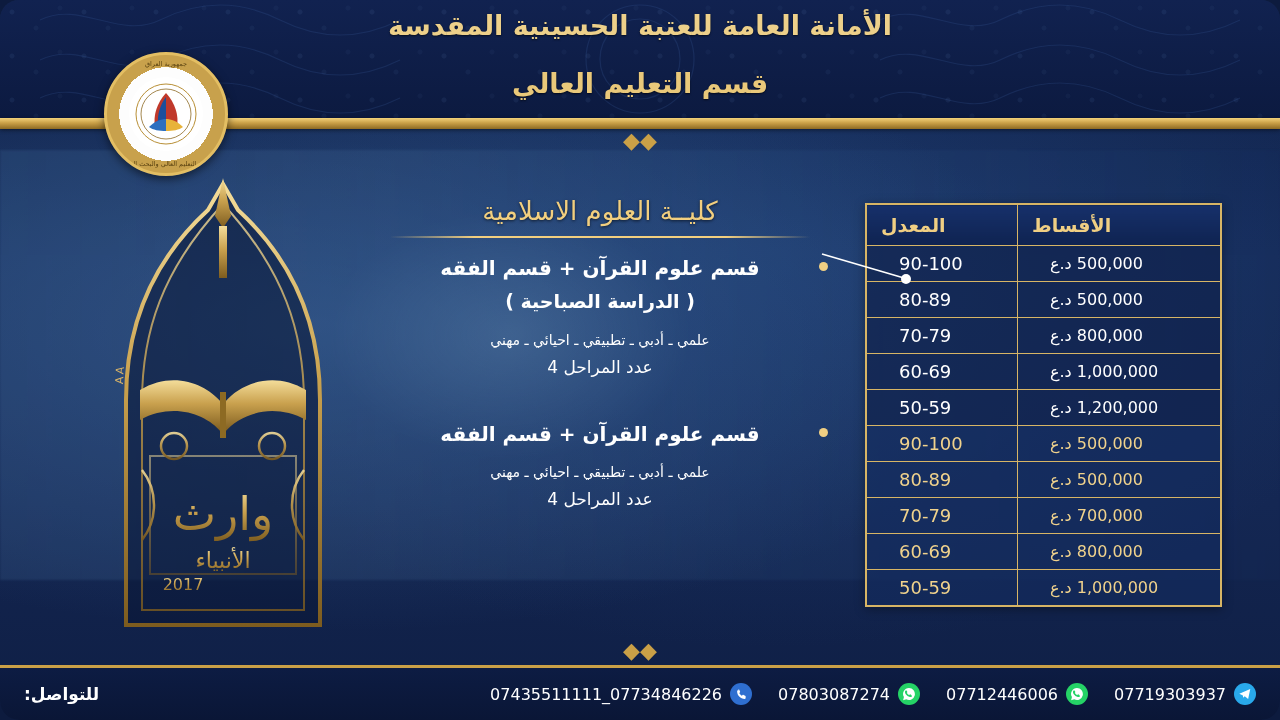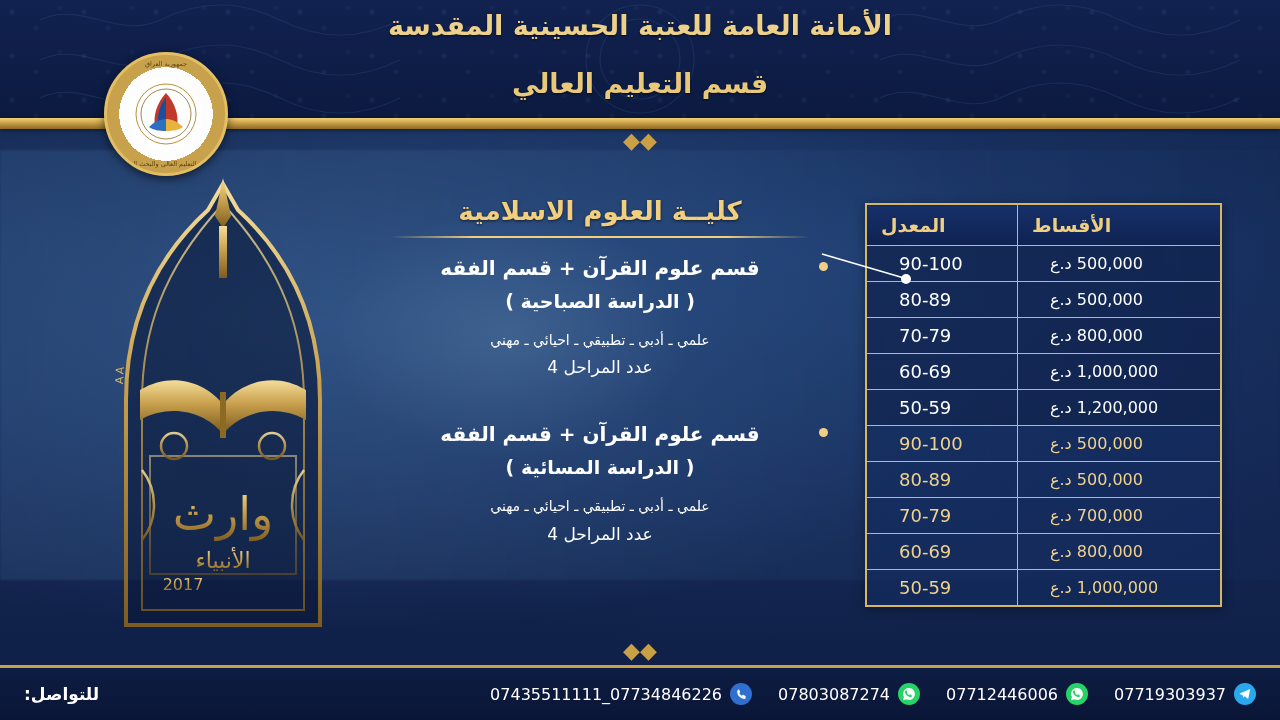--- a/index.html
+++ b/index.html
@@ -12,20 +12,21 @@
   }
   #poster {
     position: relative;
     width: 1280px;
     height: 720px;
     overflow: hidden;
     background:
       radial-gradient(ellipse at 25% 45%, rgba(60,105,160,0.45) 0%, rgba(13,27,62,0) 55%),
       radial-gradient(ellipse at 60% 35%, rgba(40,80,140,0.35) 0%, rgba(13,27,62,0) 60%),
       linear-gradient(180deg, #10224a 0%, #152a57 35%, #132550 70%, #0f1f45 100%);
+    border-radius: 19px;
   }
   
   .photo-band {
     position: absolute;
     left: 0; right: 0;
     top: 150px;
     height: 430px;
     background:
       linear-gradient(90deg, rgba(90,140,190,0.30) 0%, rgba(110,160,205,0.22) 30%, rgba(70,120,175,0.18) 60%, rgba(40,80,140,0.10) 100%);
     opacity: .55;
@@ -182,21 +183,21 @@
     position: absolute;
     right: 470px;
     top: 196px;
     width: 420px;
     color: #ffffff;
     text-align: center;
   }
   .college-title {
     color: #f2cf7f;
     font-size: 26px;
-    font-weight: bold;
+    font-weight: normal;
     letter-spacing: 1px;
     text-shadow: 0 1px 3px rgba(0,0,0,.6);
   }
   .college-rule {
     height: 2px;
     background: linear-gradient(90deg, rgba(242,207,127,0) 0%, #f2cf7f 20%, #f2cf7f 80%, rgba(242,207,127,0) 100%);
     margin: 10px 0 14px;
   }
   .dept-block { margin-bottom: 8px; position: relative; }
   .dept-name {
@@ -414,21 +415,20 @@
       <div class="dept-shift">( الدراسة الصباحية )</div>
       <div class="dept-tracks">علمي ـ أدبي ـ تطبيقي ـ احيائي ـ مهني</div>
       <div class="dept-stages">عدد المراحل 4</div>
     </div>
 
     <div class="dept-gap"></div>
 
     <div class="dept-block">
       <span class="bullet-dot"></span>
       <div class="dept-name">قسم علوم القرآن + قسم الفقه</div>
-      <div class="dept-shift">( الدراسة المسائية )</div>
       <div class="dept-tracks">علمي ـ أدبي ـ تطبيقي ـ احيائي ـ مهني</div>
       <div class="dept-stages">عدد المراحل 4</div>
     </div>
   </div>
 
   <svg class="emblem" viewBox="0 0 270 470">
     <defs>
       <linearGradient id="goldg" x1="0" y1="0" x2="0" y2="1">
         <stop offset="0%" stop-color="#f4dd9a"></stop>
         <stop offset="45%" stop-color="#c9a14e"></stop>

